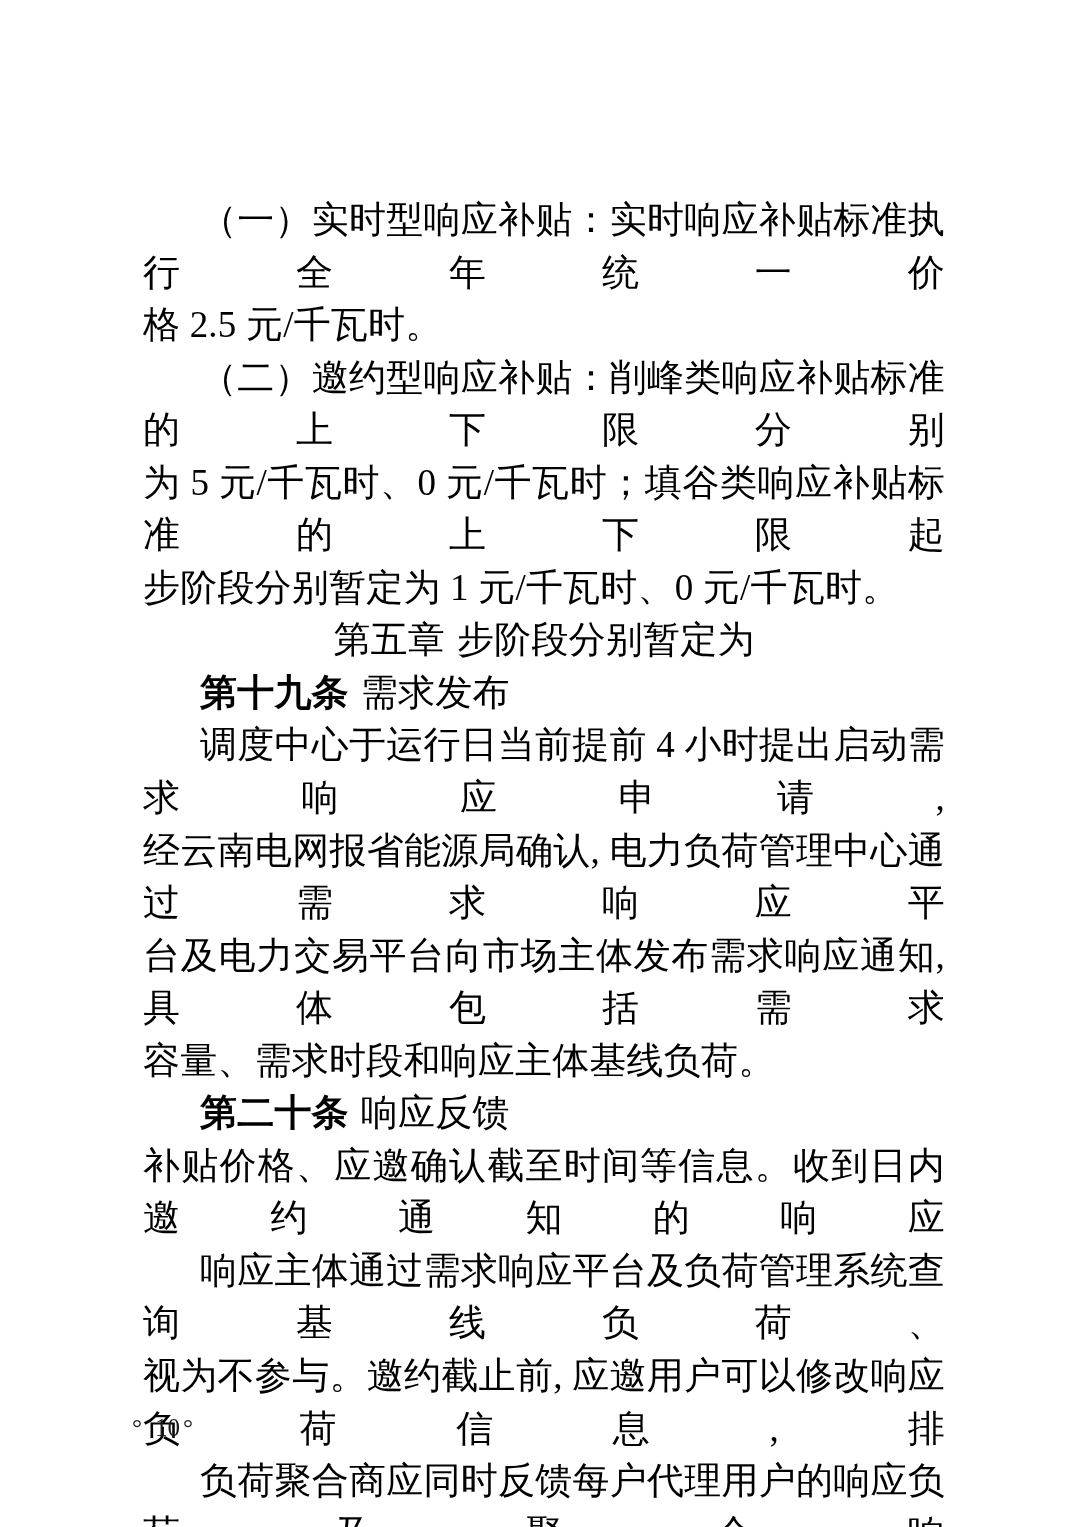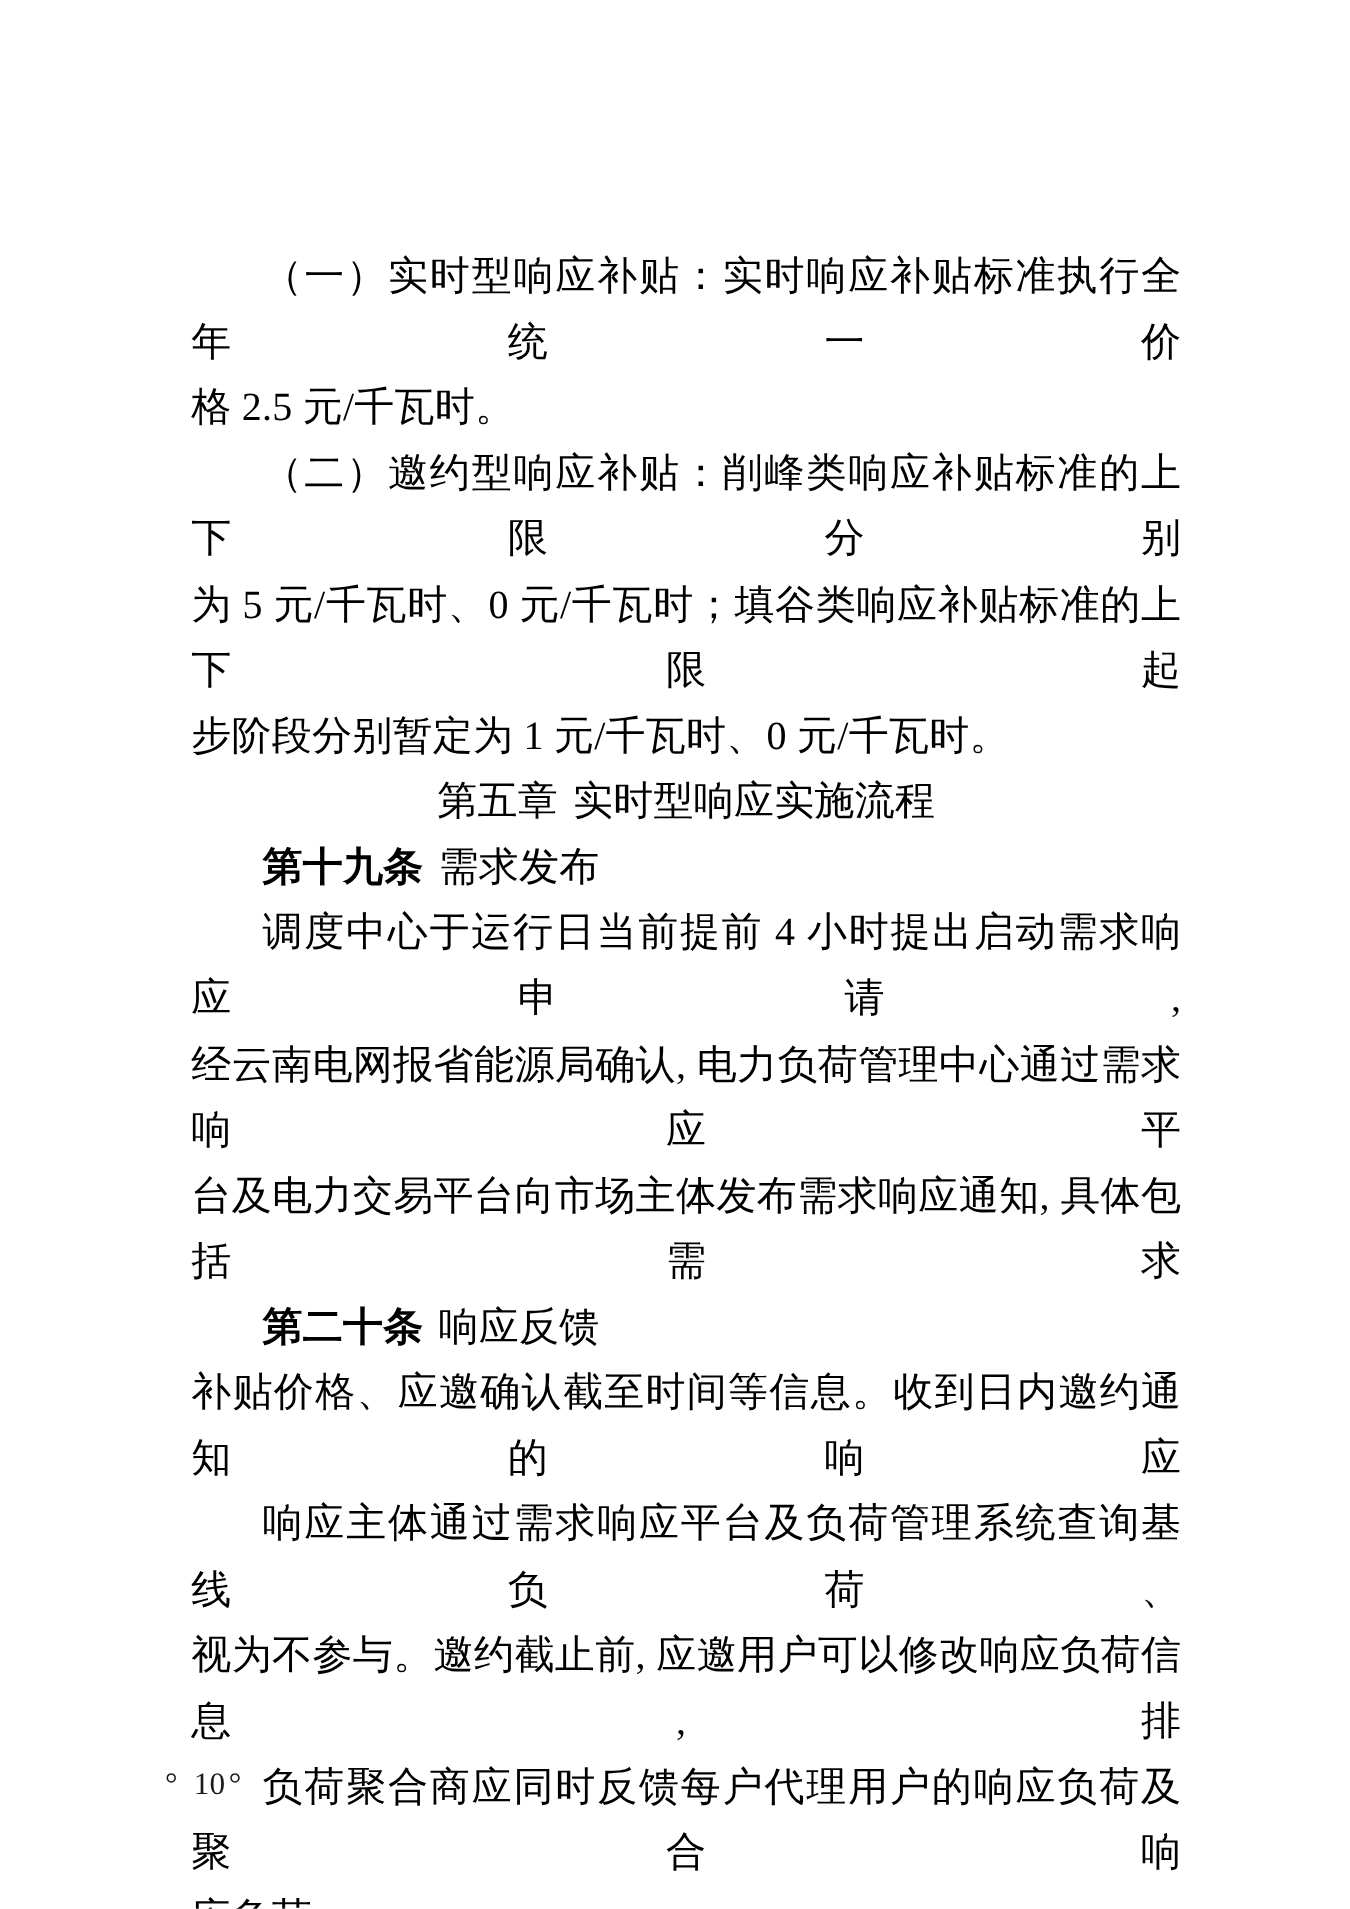--- a/index.html
+++ b/index.html
@@ -15,27 +15,26 @@
     font-family: "Liberation Serif", sans-serif;
     color: #000000;
   }
   .doc {
     position: absolute;
     left: 143px;
     top: 194px;
     width: 802px;
   }
   .line {
-    font-size: 32px;
+    font-size: 37px;
     line-height: 52.55px;
     font-weight: 500;
     text-align: justify;
     text-align-last: justify;
     letter-spacing: 0.2px;
-    margin-left: 10px;
   }
   .line.last {
     text-align: center;
     text-align-last: left;
   }
   .indent {
     text-indent: 57px;
   }
   .chapter {
     text-align: center;
@@ -76,29 +75,30 @@
 <div class="doc">
 
   <div class="line indent">（一）实时型响应补贴：实时响应补贴标准执行全年统一价</div>
   <div class="line last">格 2.5 元/千瓦时。</div>
 
   <div class="line indent">（二）邀约型响应补贴：削峰类响应补贴标准的上下限分别</div>
   <div class="line">为 5 元/千瓦时、0 元/千瓦时；填谷类响应补贴标准的上下限起</div>
   <div class="line last">步阶段分别暂定为 1 元/千瓦时、0 元/千瓦时。</div>
 
   <div class="line chapter">
-    <span class="heading-label">第五章</span><span class="heading-title">实时型响应实施流程</span>
+    <span class="heading-label">第五章</span><span class="heading-title">步阶段分别暂定为</span>
   </div>
 
   <div class="line article indent">
     <span class="heading-label">第十九条</span><span class="heading-title">需求发布</span>
   </div>
   <div class="line indent">调度中心于运行日当前提前 4 小时提出启动需求响应申请,</div>
   <div class="line">经云南电网报省能源局确认, 电力负荷管理中心通过需求响应平</div>
   <div class="line">台及电力交易平台向市场主体发布需求响应通知, 具体包括需求</div>
+  <div class="line last">容量、需求时段和响应主体基线负荷。</div>
 
   <div class="line article indent">
     <span class="heading-label">第二十条</span><span class="heading-title">响应反馈</span>
   </div>
   <div class="line">补贴价格、应邀确认截至时间等信息。收到日内邀约通知的响应</div>
   <div class="line indent">响应主体通过需求响应平台及负荷管理系统查询基线负荷、</div>
   <div class="line">视为不参与。邀约截止前, 应邀用户可以修改响应负荷信息, 排</div>
 
   <div class="line indent">负荷聚合商应同时反馈每户代理用户的响应负荷及聚合响</div>
   <div class="line last">应负荷。</div>

